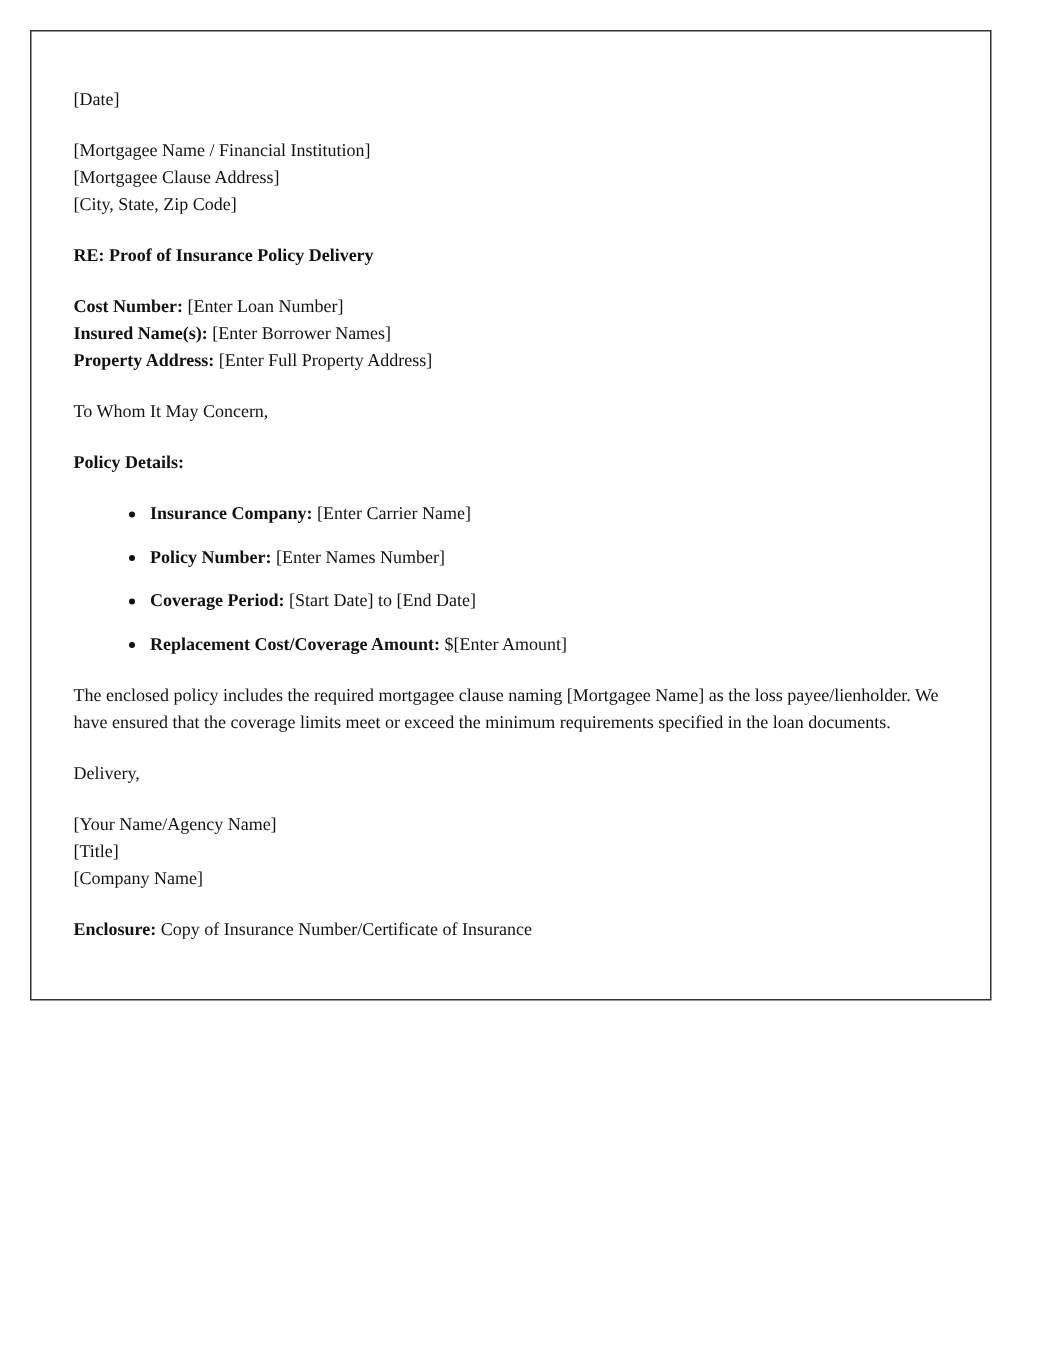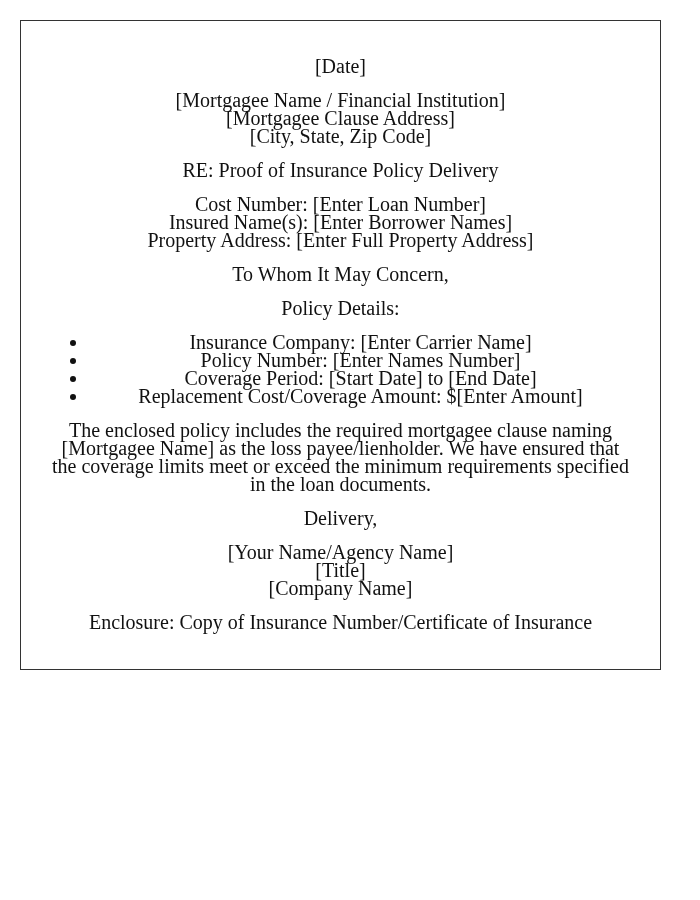--- a/index.html
+++ b/index.html
@@ -4,30 +4,29 @@
 <style>
   html, body { margin: 0; padding: 0; background: #ffffff; }
   body { width: 700px; height: 900px; position: relative; }
   .letter {
     position: absolute;
     left: 20px; top: 20px;
     width: 583px;
     padding: 20px 28px 22px 28px;
     border: 1px solid #333333;
     font-family: "Liberation Serif", "DejaVu Serif", serif;
-    font-size: 20px;
+    font-size: 12px;
     line-height: 18px;
     color: #111111;
-    text-align: center;
   }
   .letter p { margin: 16px 0; }
   .letter p:first-child { margin-top: 16px; }
   .letter ul { margin: 16px 0; padding-left: 40px; }
-  .letter li { margin: 0; }
-  .letter b { font-weight: normal; }
+  .letter li { margin: 11px; }
+  .letter b { font-weight: bold; }
 </style>
 </head>
 <body>
 
 <div class="letter">
   <p>[Date]</p>
 
   <p>
     <span>[Mortgagee Name / Financial Institution]</span><br>
     <span>[Mortgagee Clause Address]</span><br>

